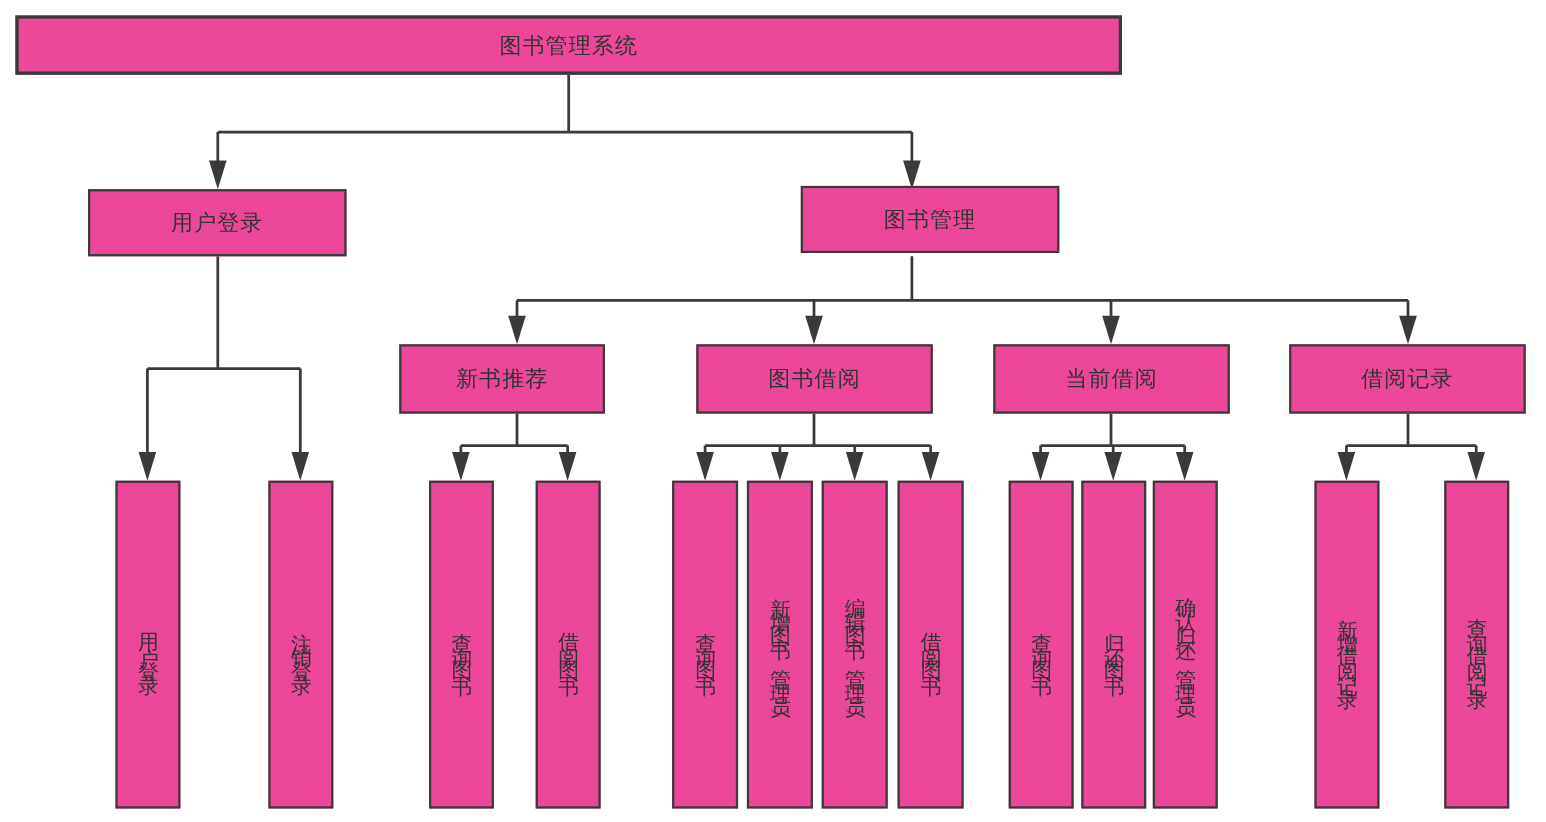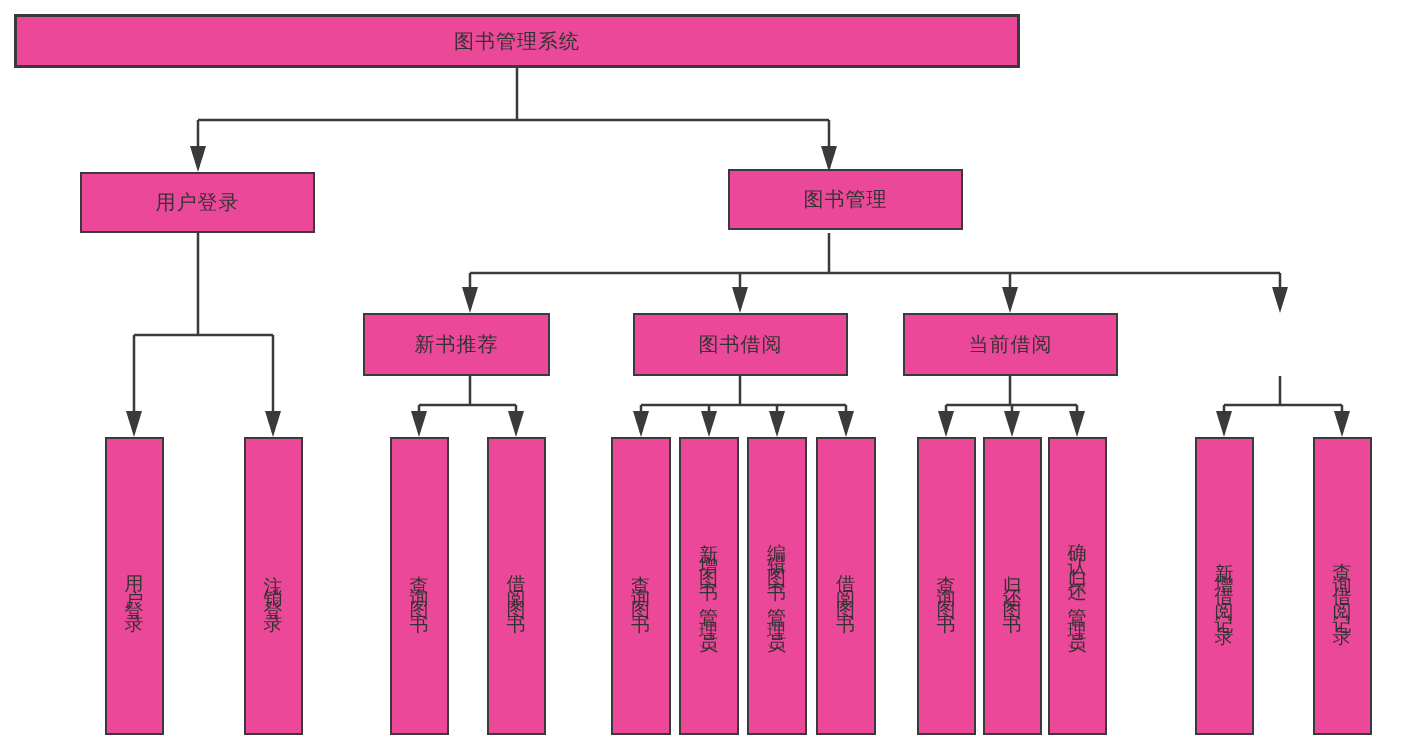--- a/index.html
+++ b/index.html
@@ -103,20 +103,21 @@
   </svg>
 
   <div class="box hbox root" style="left:14px; top:14px; width:1006px; height:54px;">图书管理系统</div>
 
   <div class="box hbox" style="left:80px; top:172px; width:235px; height:61px;">用户登录</div>
   <div class="box hbox" style="left:712px; top:169px; width:235px; height:61px;margin-left:16px;">图书管理</div>
 
   <div class="box hbox" style="left:363px; top:313px; width:187px; height:63px;">新书推荐</div>
   <div class="box hbox" style="left:633px; top:313px; width:215px; height:63px;">图书借阅</div>
   <div class="box hbox" style="left:903px; top:313px; width:215px; height:63px;">当前借阅</div>
+  <div class="box hbox" style="left:1172px; top:313px; width:215px; height:63px;">借阅记录</div>
 
   <div class="box vbox" style="left:105px; top:437px; width:59px; height:298px;">
     <span>用户登录</span>
   </div>
   <div class="box vbox" style="left:244px; top:437px; width:59px; height:298px;">
     <span>注销登录</span>
   </div>
 
   <div class="box vbox" style="left:390px; top:437px; width:59px; height:298px;">
     <span>查询图书</span>

